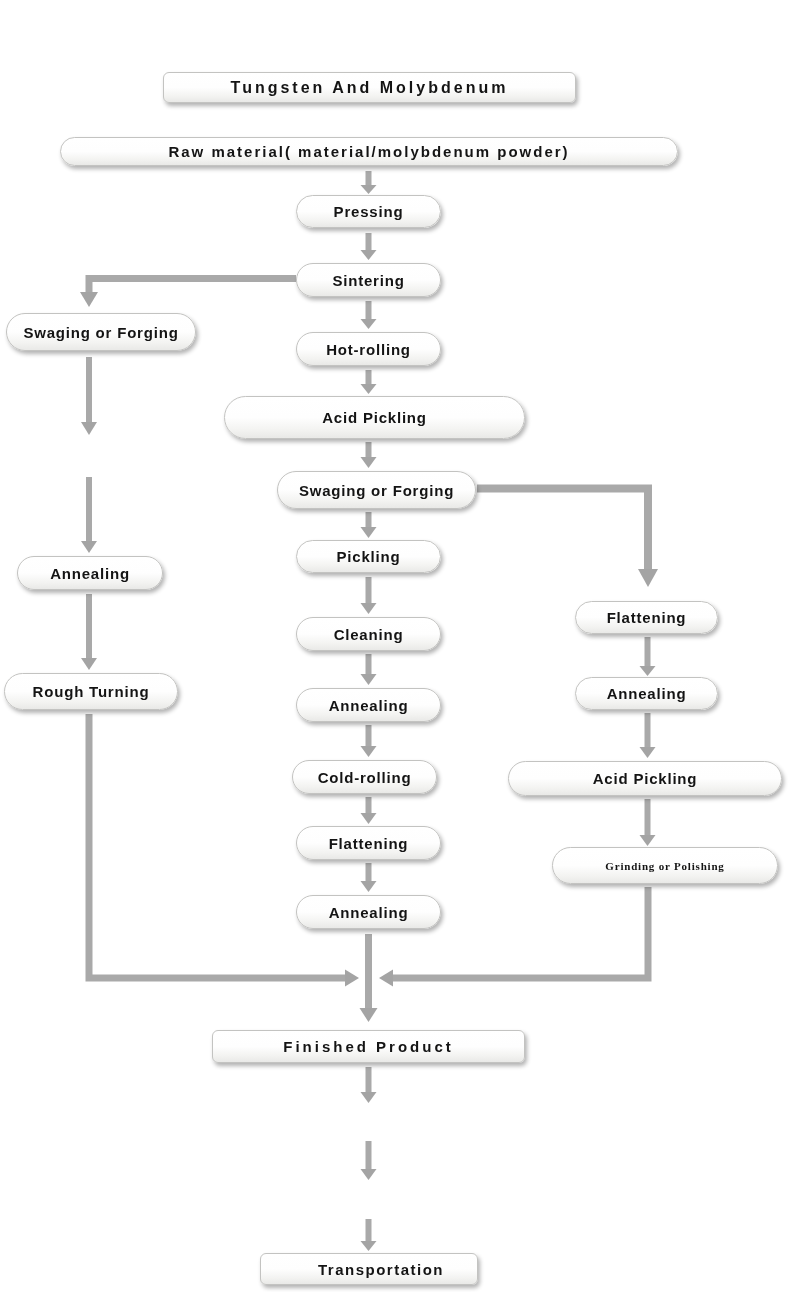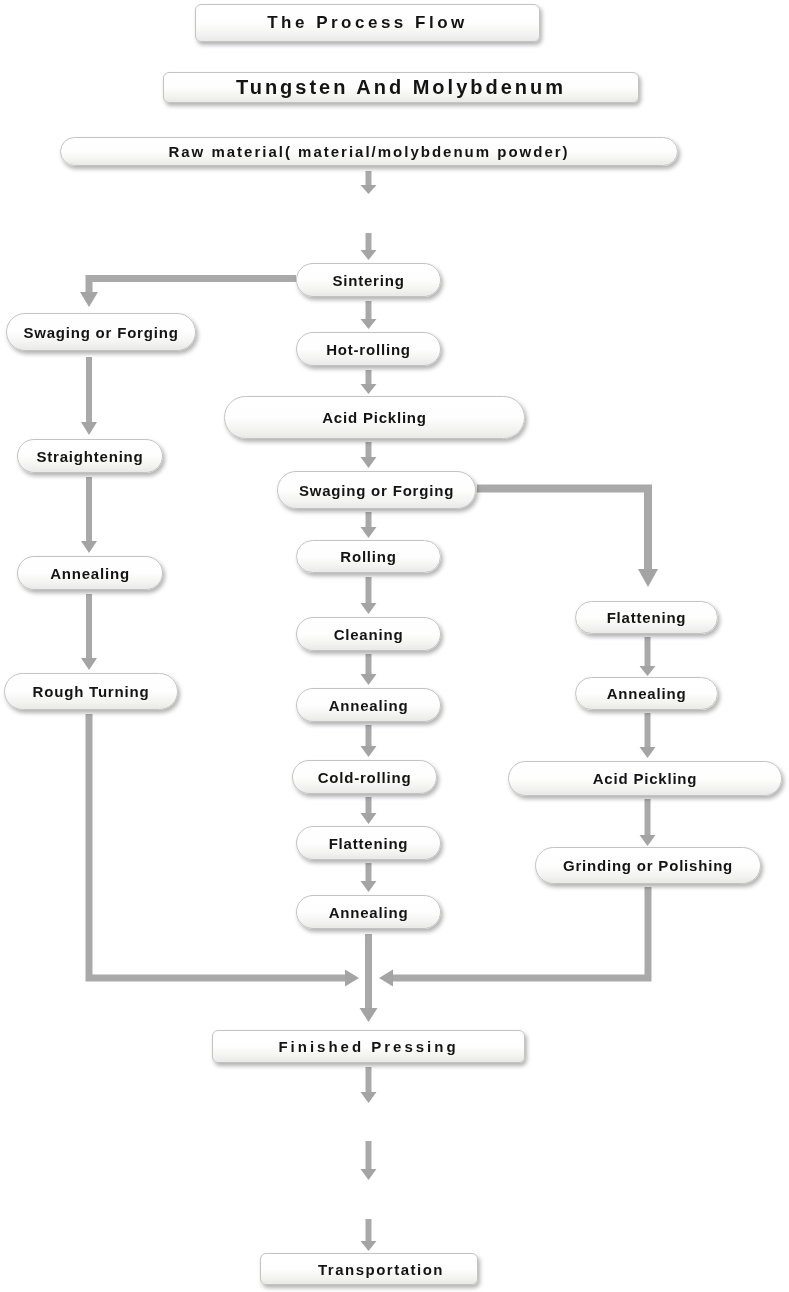--- a/index.html
+++ b/index.html
@@ -135,41 +135,40 @@
     <g>
       <line class="stem" x1="368.5" y1="1141" x2="368.5" y2="1169" stroke-width="6"></line>
       <polygon class="head" points="360.5,1169 376.5,1169 368.5,1180"></polygon>
     </g>
     <g>
       <line class="stem" x1="368.5" y1="1219" x2="368.5" y2="1241" stroke-width="6"></line>
       <polygon class="head" points="360.5,1241 376.5,1241 368.5,1251"></polygon>
     </g>
   </svg>
 
-  <div class="node rect" style="left:195px;top:4px;width:345px;height:38px;font-size:17px;letter-spacing:3.5px;">The Process Flow</div>
-  <div class="node rect" style="left:163px;top:72px;width:476px;height:31px;font-size:20px;letter-spacing:3px;">Tungsten And Molybdenum</div>
+  <div class="node rect" style="left:163px;top:72px;width:413px;height:31px;font-size:16px;letter-spacing:3px;">Tungsten And Molybdenum</div>
 
   <div class="node pill" style="left:60px;top:137px;width:618px;height:29px;font-size:15px;letter-spacing:2px;">Raw material( material/molybdenum powder)</div>
+  <div class="node pill" style="left:296px;top:195px;width:145px;height:33px;font-size:15px;letter-spacing:0.8px;">Pressing</div>
   <div class="node pill" style="left:296px;top:332px;width:145px;height:34px;font-size:15px;letter-spacing:0.8px;">Hot-rolling</div>
   <div class="node pill" style="left:296px;top:263px;width:145px;height:34px;font-size:15px;letter-spacing:0.8px;">Sintering</div>
   <div class="node pill" style="left:224px;top:396px;width:301px;height:43px;font-size:15px;letter-spacing:0.8px;">Acid Pickling</div>
   <div class="node pill" style="left:277px;top:471px;width:199px;height:38px;font-size:15px;letter-spacing:0.8px;">Swaging or Forging</div>
-  <div class="node pill" style="left:296px;top:540px;width:145px;height:33px;font-size:15px;letter-spacing:0.8px;">Rolling</div>
+  <div class="node pill" style="left:296px;top:540px;width:145px;height:33px;font-size:15px;letter-spacing:0.8px;">Pickling</div>
   <div class="node pill" style="left:296px;top:617px;width:145px;height:34px;font-size:15px;letter-spacing:0.8px;">Cleaning</div>
   <div class="node pill" style="left:296px;top:688px;width:145px;height:34px;font-size:15px;letter-spacing:0.8px;">Annealing</div>
   <div class="node pill" style="left:292px;top:760px;width:145px;height:34px;font-size:15px;letter-spacing:0.8px;">Cold-rolling</div>
   <div class="node pill" style="left:296px;top:826px;width:145px;height:34px;font-size:15px;letter-spacing:0.8px;">Flattening</div>
   <div class="node pill" style="left:296px;top:895px;width:145px;height:34px;font-size:15px;letter-spacing:0.8px;">Annealing</div>
 
   <div class="node pill" style="left:6px;top:313px;width:190px;height:38px;font-size:15px;letter-spacing:0.8px;">Swaging or Forging</div>
-  <div class="node pill" style="left:17px;top:439px;width:146px;height:34px;font-size:15px;letter-spacing:0.8px;">Straightening</div>
   <div class="node pill" style="left:17px;top:556px;width:146px;height:34px;font-size:15px;letter-spacing:0.8px;">Annealing</div>
   <div class="node pill" style="left:4px;top:673px;width:174px;height:37px;font-size:15px;letter-spacing:0.8px;">Rough Turning</div>
 
   <div class="node pill" style="left:575px;top:601px;width:143px;height:33px;font-size:15px;letter-spacing:0.8px;">Flattening</div>
   <div class="node pill" style="left:575px;top:677px;width:143px;height:33px;font-size:15px;letter-spacing:0.8px;">Annealing</div>
   <div class="node pill" style="left:508px;top:761px;width:274px;height:35px;font-size:15px;letter-spacing:0.8px;">Acid Pickling</div>
-  <div class="node pill" style="left:535px;top:847px;width:226px;height:37px;font-size:15px;letter-spacing:0.8px;">Grinding or Polishing</div>
+  <div class="node pill" style="left:552px;top:847px;width:226px;height:37px;font-size:11px;letter-spacing:0.8px;font-family:Liberation Serif, serif;">Grinding or Polishing</div>
 
-  <div class="node rect" style="left:212px;top:1030px;width:313px;height:33px;font-size:15px;letter-spacing:3px;">Finished Pressing</div>
+  <div class="node rect" style="left:212px;top:1030px;width:313px;height:33px;font-size:15px;letter-spacing:3px;">Finished Product</div>
   <div class="node rect" style="left:260px;top:1253px;width:218px;height:32px;font-size:15px;letter-spacing:1.5px;padding-left:24px;">Transportation</div>
 
 </div>
 
 </body></html>

